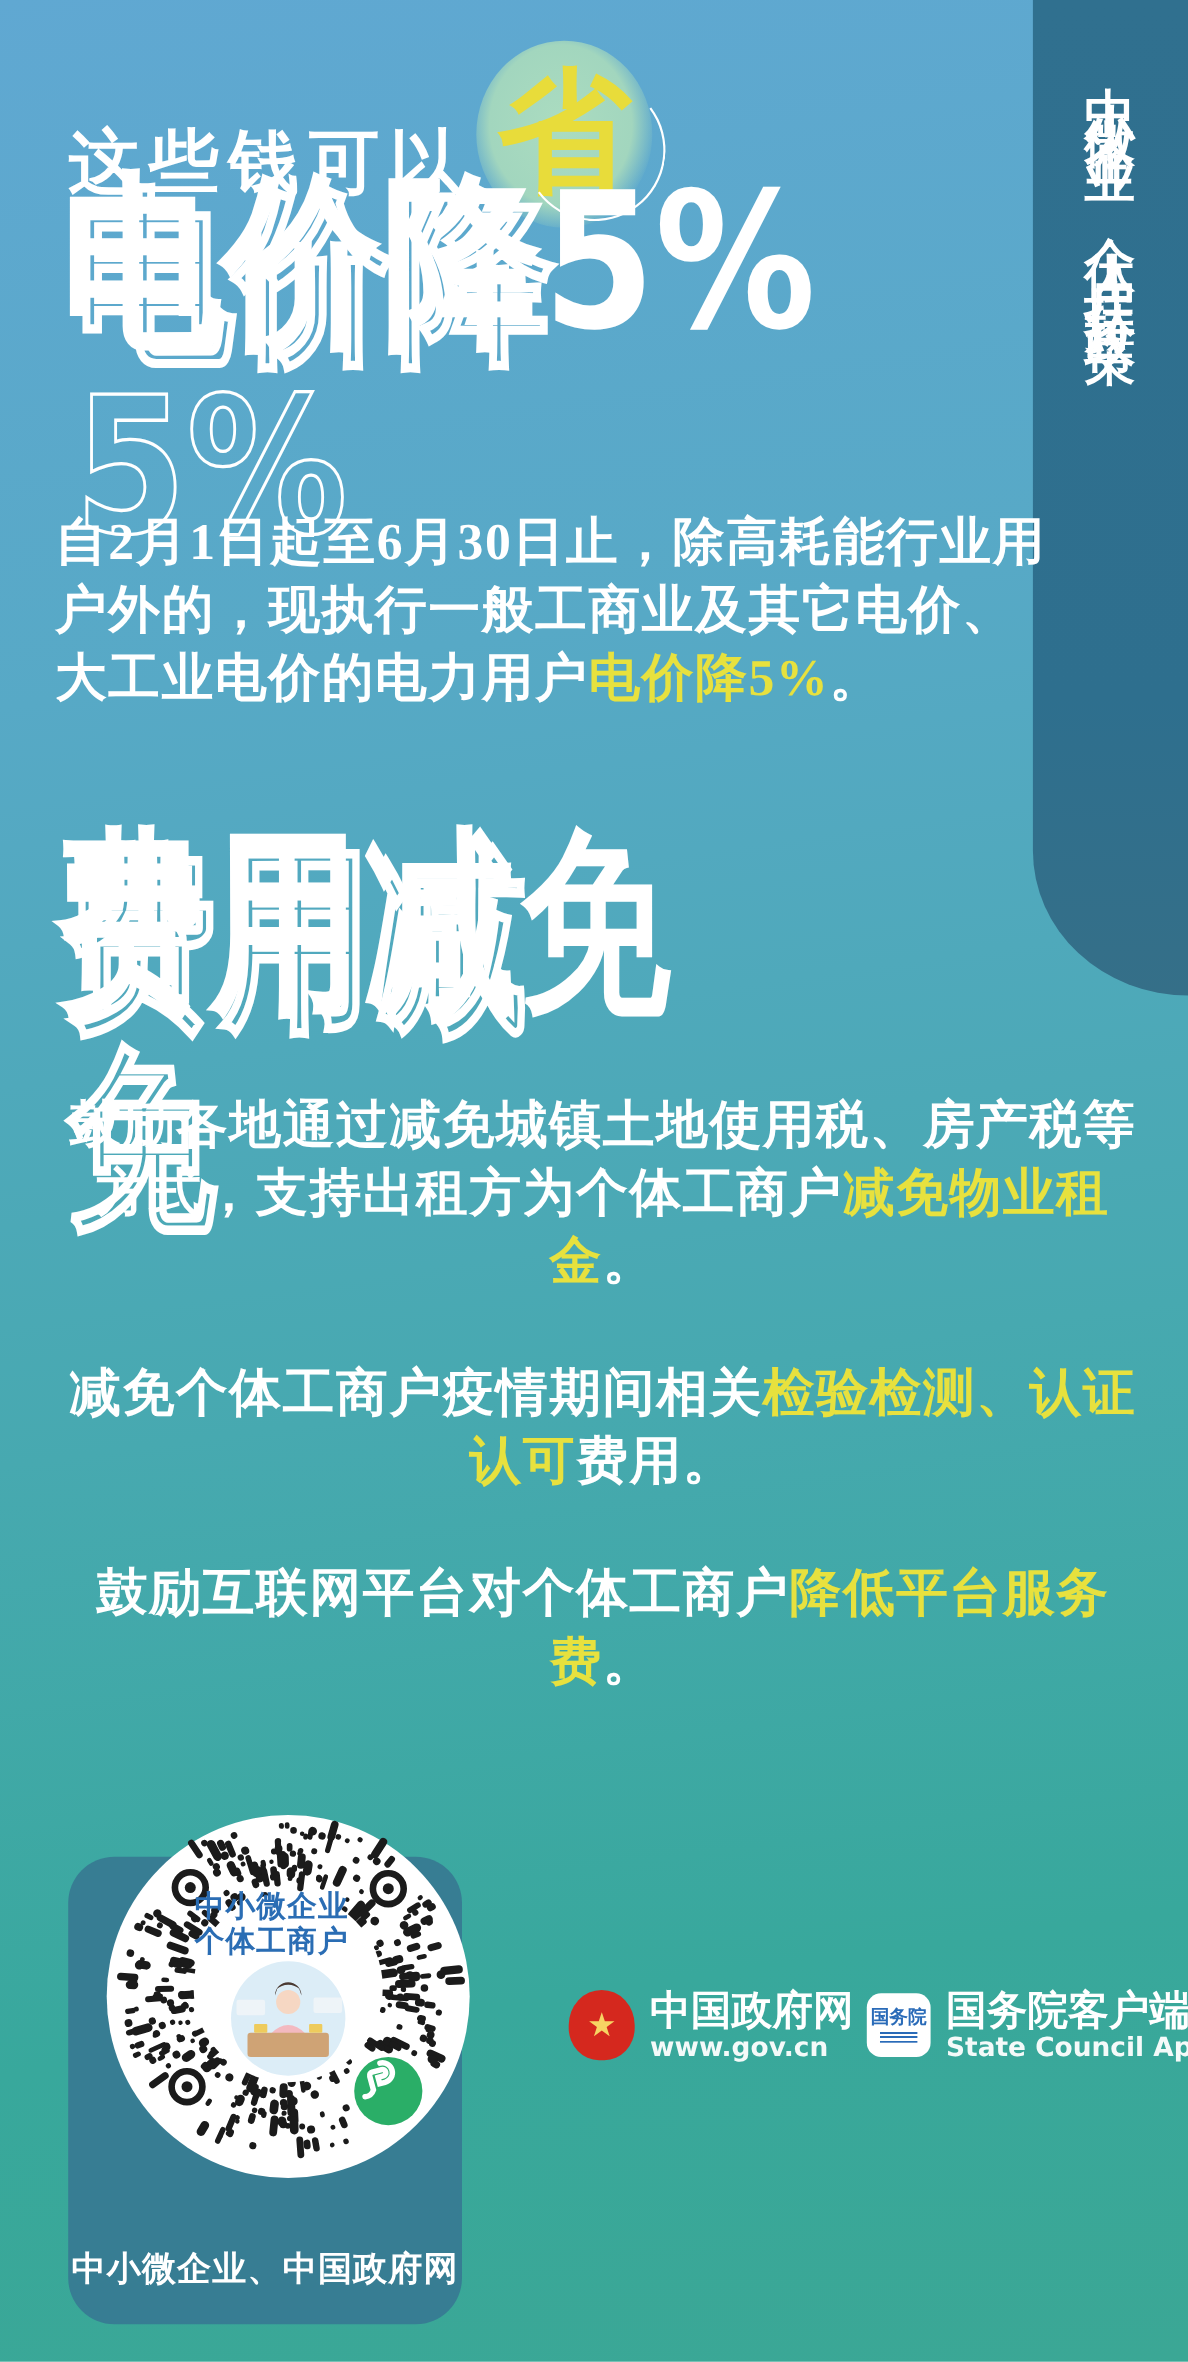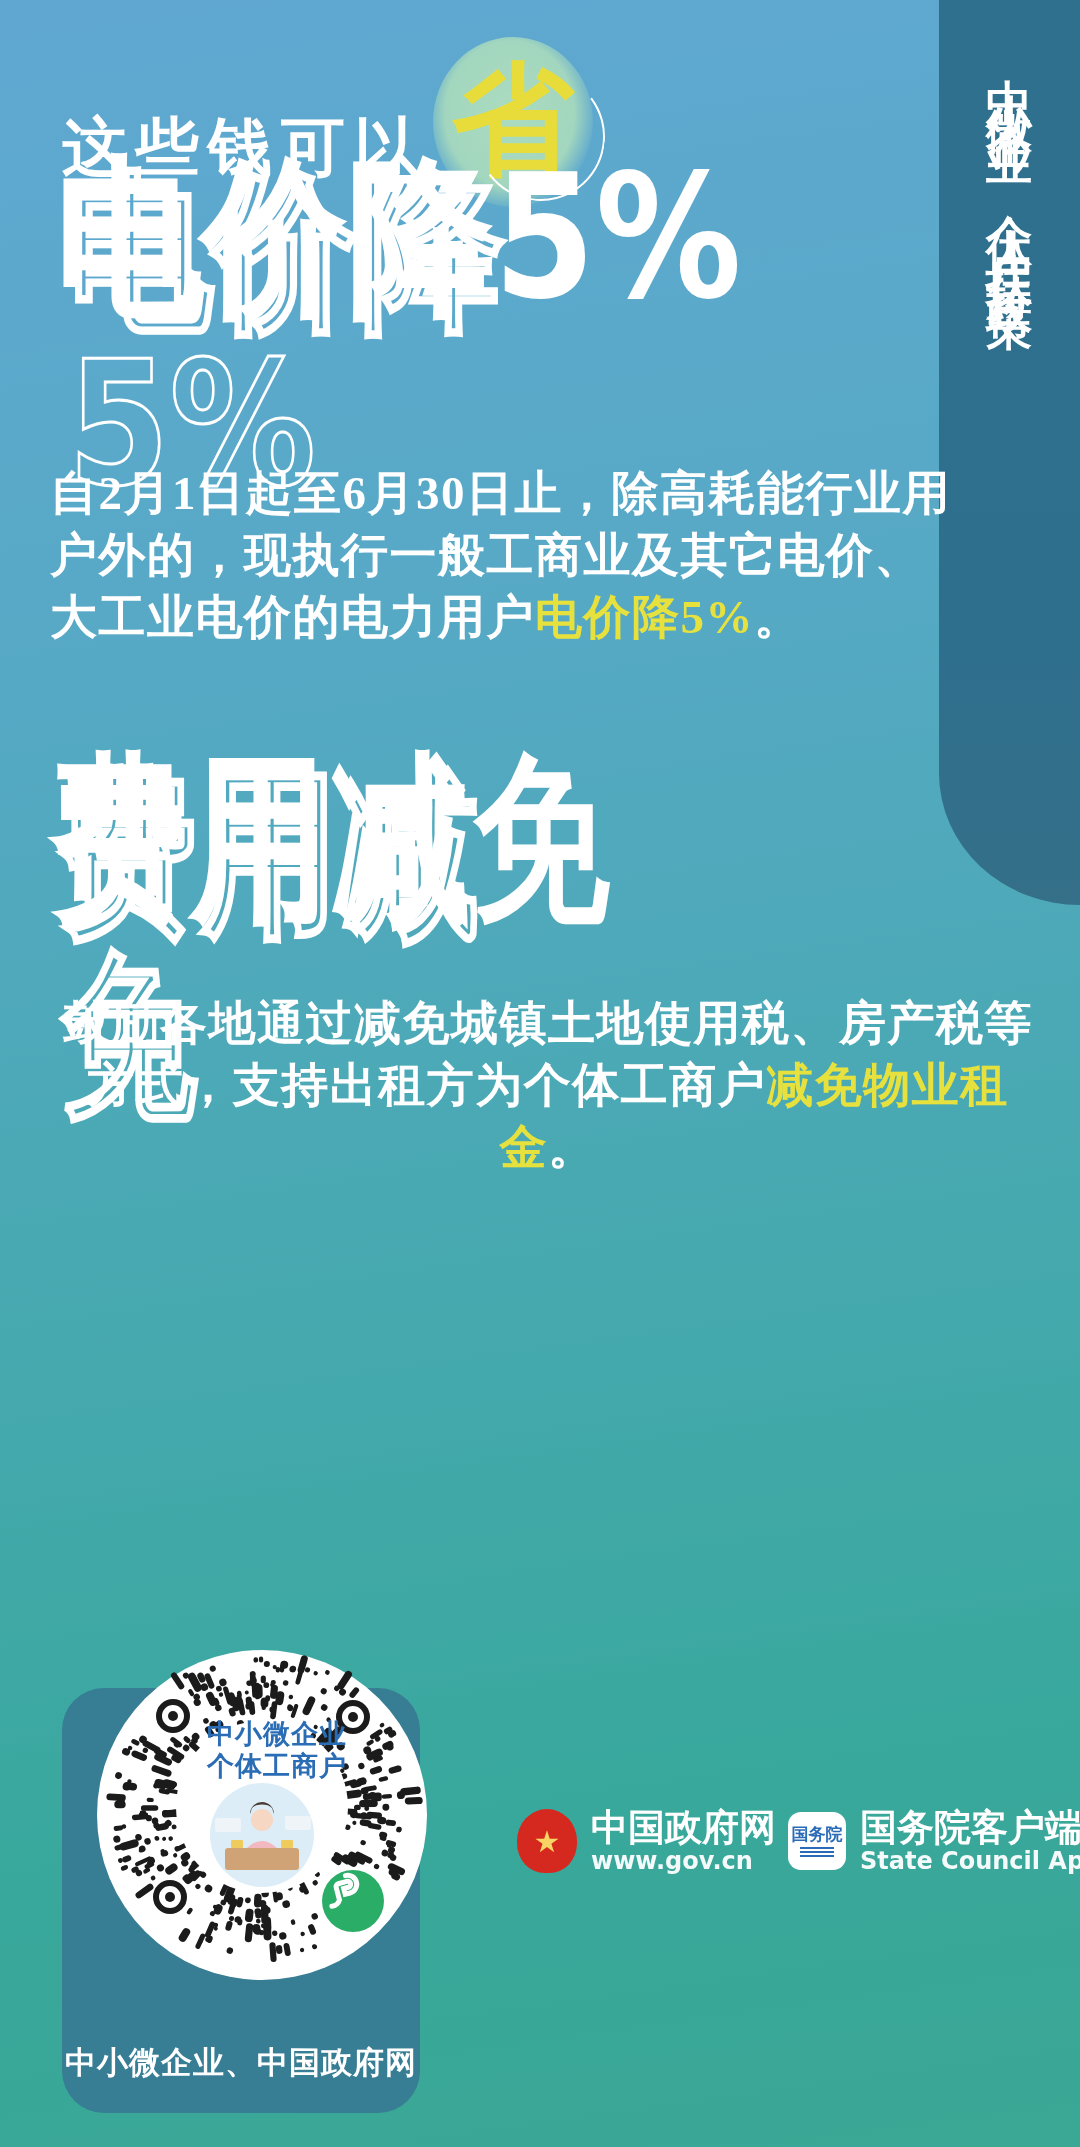--- a/index.html
+++ b/index.html
@@ -69,21 +69,21 @@
     position:absolute;left:0;bottom:26px;width:100%;text-align:center;
     color:#ffffff;font-size:31px;line-height:49px;font-weight:700;letter-spacing:1px;
   }
   .qr-circle{
     position:absolute;left:97px;top:1650px;width:330px;height:330px;border-radius:50%;
     background:#ffffff;
   }
   .qr-circle svg{position:absolute;left:0;top:0;}
   .qr-center{
     position:absolute;left:80px;top:68px;width:170px;height:180px;border-radius:50%;
-    display:flex;flex-direction:column;align-items:flex-end;z-index:2;
+    display:flex;flex-direction:column;align-items:flex-start;z-index:2;
   }
   .qr-center .t{color:#2a6db4;font-weight:700;font-size:27px;line-height:32px;letter-spacing:1px;
     font-family:"DejaVu Sans",sans-serif;white-space:nowrap;}
   .mini-logo{
     position:absolute;left:225px;top:220px;width:62px;height:62px;border-radius:50%;
     background:#2aae67;z-index:3;display:flex;align-items:center;justify-content:center;
   }
   
   .logo-row-item{position:absolute;display:flex;align-items:center;}
   .gov-logo{left:517px;top:1808px;}
@@ -130,20 +130,22 @@
 
 <div class="big-title title-fees">
   <span class="scale">
     <span class="ghost">费用减免</span>
     <span class="front">费用减免</span>
   </span>
 </div>
 
 <div class="paras-fees">
   <p class="para"><span>鼓励各地通过减免城镇土地使用税、房产税等方式，支持出租方为个体工商户</span><span class="hl">减免物业租金</span><span>。</span></p>
+  <p class="para"><span>减免个体工商户疫情期间相关</span><span class="hl">检验检测、认证认可</span><span>费用。</span></p>
+  <p class="para"><span>鼓励互联网平台对个体工商户</span><span class="hl">降低平台服务费</span><span>。</span></p>
 </div>
 
 <div class="qr-card">
   <div class="card-caption">
     <div>中小微企业、中国政府网</div>
   </div>
 </div>
 
 <div class="qr-circle">
   <svg width="330" height="330" viewBox="0 0 330 330">

